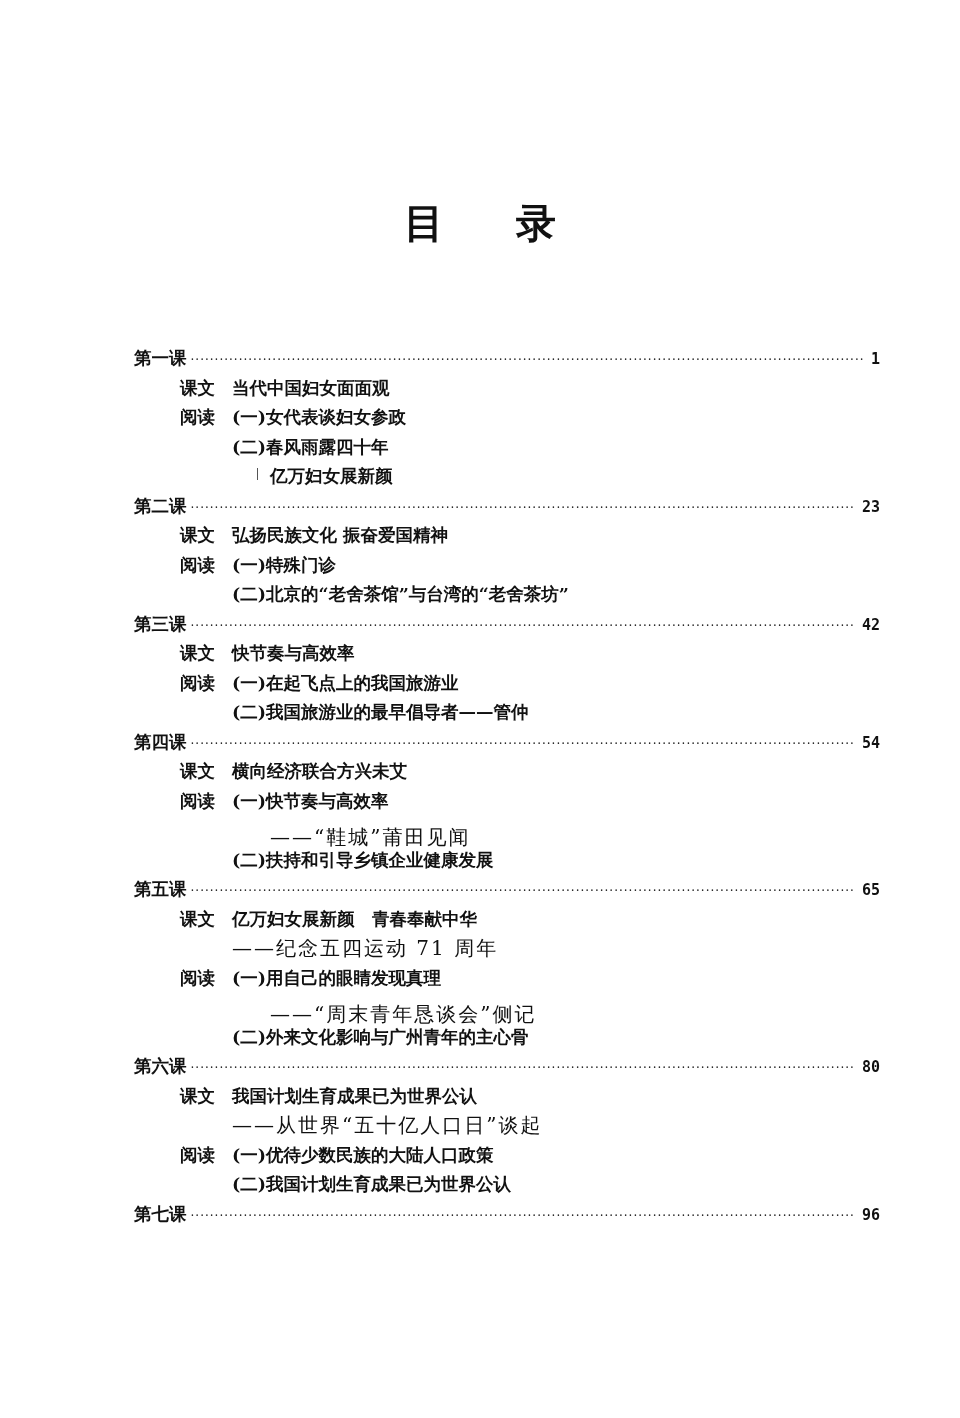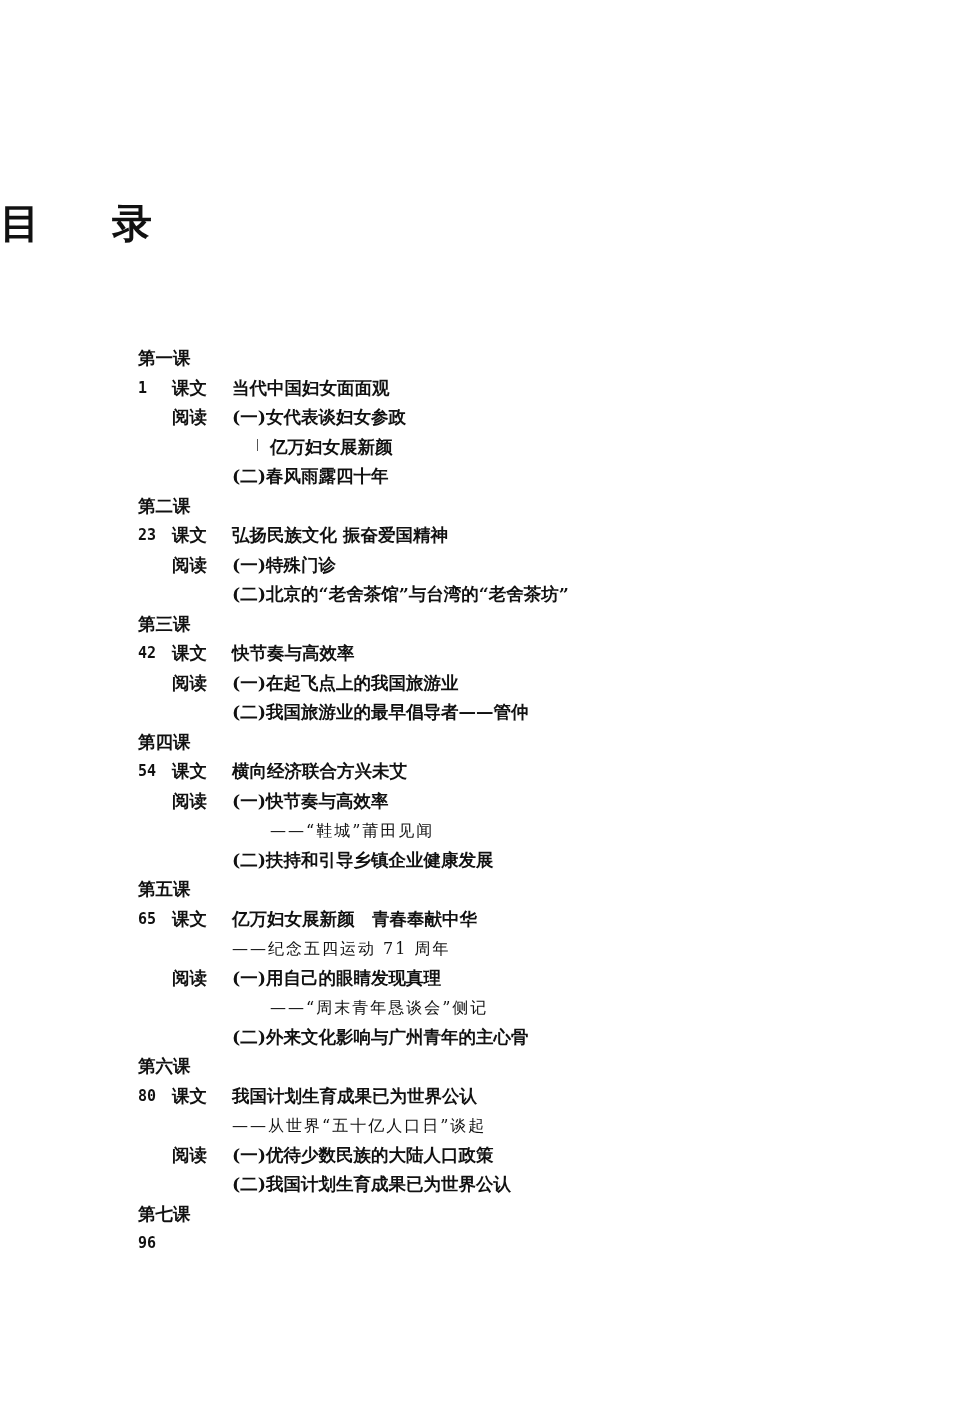--- a/index.html
+++ b/index.html
@@ -1,37 +1,37 @@
 <!DOCTYPE html>
 <html><head>
 <meta charset="utf-8">
 <style>
   html, body { margin: 0; padding: 0; }
   body {
     width: 960px; height: 1418px; background: #ffffff; position: relative; overflow: hidden;
     font-family: "DejaVu Serif", "Liberation Serif", serif; color: #111111;
   }
   .title {
-    position: absolute; top: 198px; left: 0; width: 960px; text-align: left;
+    position: absolute; top: 198px; left: 0; width: 960px; text-align: center;
     font-family: "DejaVu Sans", "Liberation Sans", sans-serif; font-weight: bold;
     font-size: 40px; line-height: 50px; letter-spacing: 0;
   }
   .title span.t1 { display: inline-block; margin-right: 72px; }
   .toc { position: absolute; left: 134px; top: 344px; width: 746px; }
   .row { position: relative; height: 29.5px; line-height: 29.5px; font-size: 17.5px; white-space: nowrap; }
-  .row.lesson { display: flex; align-items: baseline; flex-direction: column; }
+  .row.lesson { display: flex; align-items: baseline; }
   .lesson-label { font-weight: bold; flex: 0 0 auto; }
   .leader { flex: 1 1 auto; overflow: hidden; margin: 0 6px 0 4px; color: #222; letter-spacing: 1px; font-size: 12px; }
   .leader::before { content: "··································································································································································"; }
   .page { flex: 0 0 auto; font-family: "DejaVu Sans Mono", "Liberation Mono", monospace; font-size: 15px; font-weight: bold; }
-  .kind { position: absolute; left: 38px; font-weight: bold; }
+  .kind { position: absolute; left: 46px; font-weight: bold; }
   .text { position: absolute; left: 98px; font-weight: bold; }
   .text.cont { left: 136px; }
-  .text.sub { left: 98px; font-weight: normal; font-size: 16px; letter-spacing: 2px; }
-  .text.sub2 { left: 136px; font-weight: normal; font-size: 16px; letter-spacing: 2px; }
+  .text.sub { left: 98px; font-weight: normal; font-size: 20px; letter-spacing: 2px; }
+  .text.sub2 { left: 136px; font-weight: normal; font-size: 20px; letter-spacing: 2px; margin-top: 7px; }
   .mark { position: absolute; left: 123px; top: 6px; width: 1px; height: 12px; background: #555; }
 </style>
 </head>
 <body>
 
 <div class="title"><span class="t1">目</span><span>录</span></div>
 
 <div class="toc">
 
   <div class="row lesson">
@@ -41,25 +41,25 @@
   </div>
   <div class="row">
       <span class="kind">课文</span>
       <span class="text">当代中国妇女面面观</span>
     </div>
   <div class="row">
       <span class="kind">阅读</span>
       <span class="text">(一)女代表谈妇女参政</span>
     </div>
   <div class="row">
+      <span class="text">(二)春风雨露四十年</span>
+    </div>
+  <div class="row">
       <span class="mark"></span>
       <span class="text cont">亿万妇女展新颜</span>
-    </div>
-  <div class="row">
-      <span class="text">(二)春风雨露四十年</span>
     </div>
 
   <div class="row lesson">
     <span class="lesson-label">第二课</span>
     <span class="leader"></span>
     <span class="page">23</span>
   </div>
   <div class="row">
       <span class="kind">课文</span>
       <span class="text">弘扬民族文化 振奋爱国精神</span>

